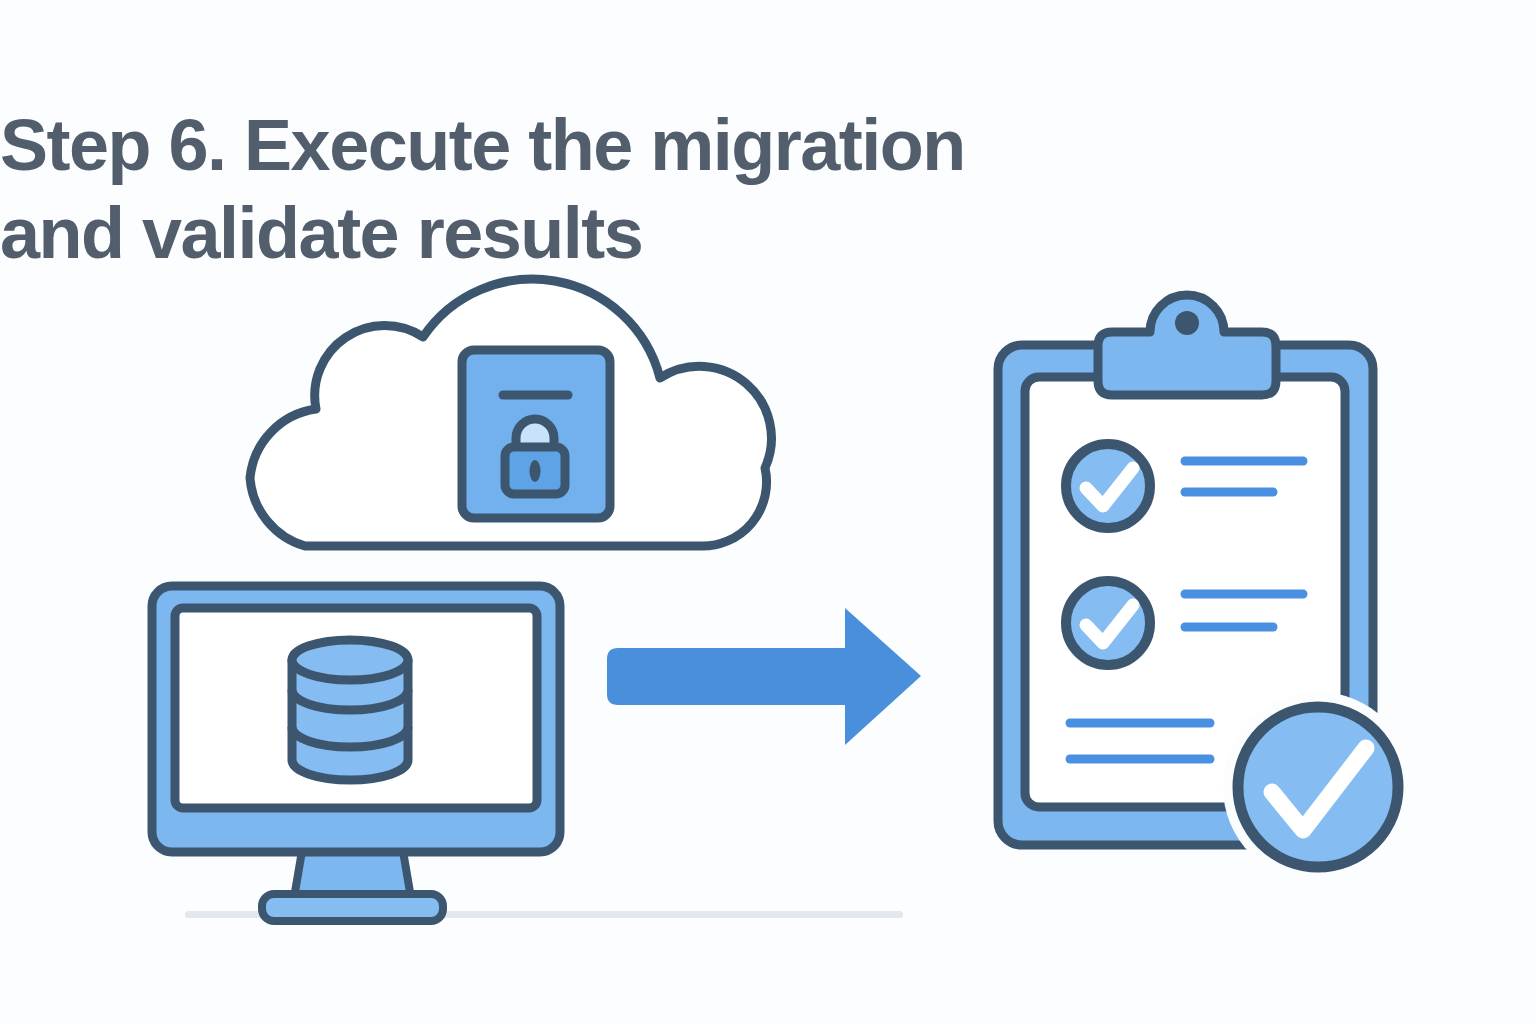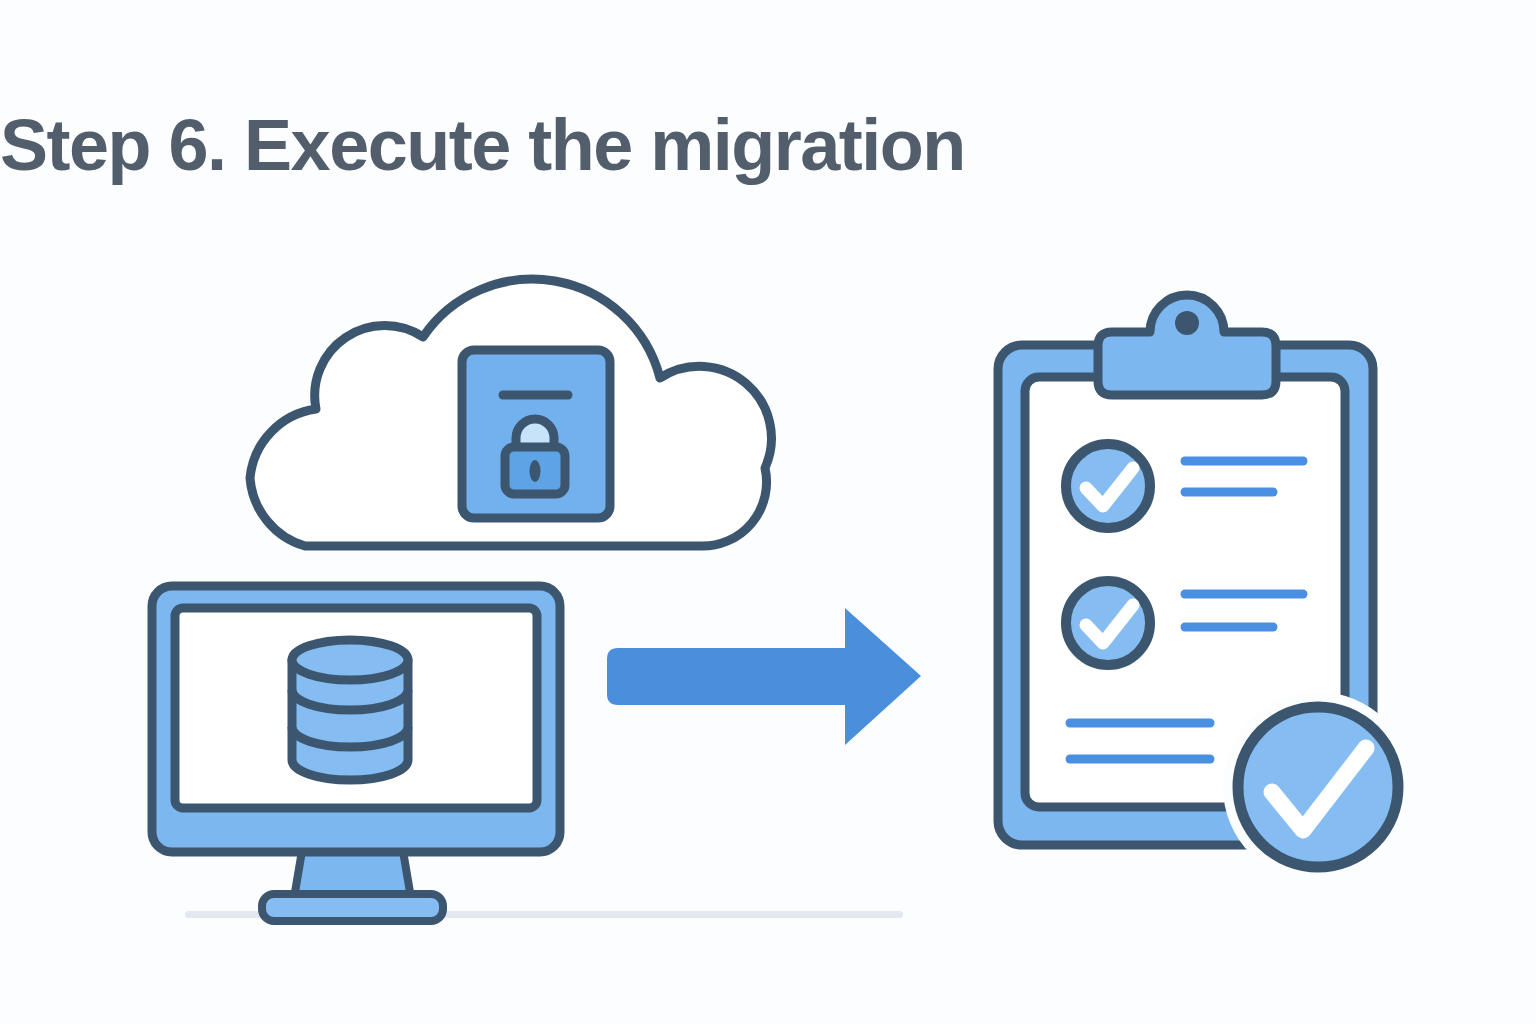--- a/index.html
+++ b/index.html
@@ -35,20 +35,21 @@
   .fill-arrow{fill:var(--arrow-blue);stroke:none;}
   .fill-ground{fill:var(--ground-gray);stroke:none;}
   .line-blue{stroke:var(--line-blue);stroke-width:9;stroke-linecap:round;fill:none;}
   .check-white{stroke:var(--white);fill:none;stroke-linecap:round;stroke-linejoin:round;}
 </style>
 </head>
 <body>
 
 <h1 class="title">
   <div>Step 6. Execute the migration</div>
+  <div>and validate results</div>
 </h1>
 
 <svg width="1536" height="1024" viewBox="0 0 1536 1024">
 
   <rect x="185" y="911" width="718" height="7" rx="3.5" class="fill-ground"></rect>
 
   <g>
     <path class="fill-white o9" d="M 305 546 A 77 77 0 0 1 250 478 A 77 77 0 0 1 316 409 A 70 70 0 0 1 423 337 A 132 132 0 0 1 660 378 A 72 72 0 0 1 765 468 A 64 64 0 0 1 700 546 Z"></path>
     <g>
       <rect x="462" y="350" width="148" height="168" rx="12" class="fill-doc o9"></rect>

